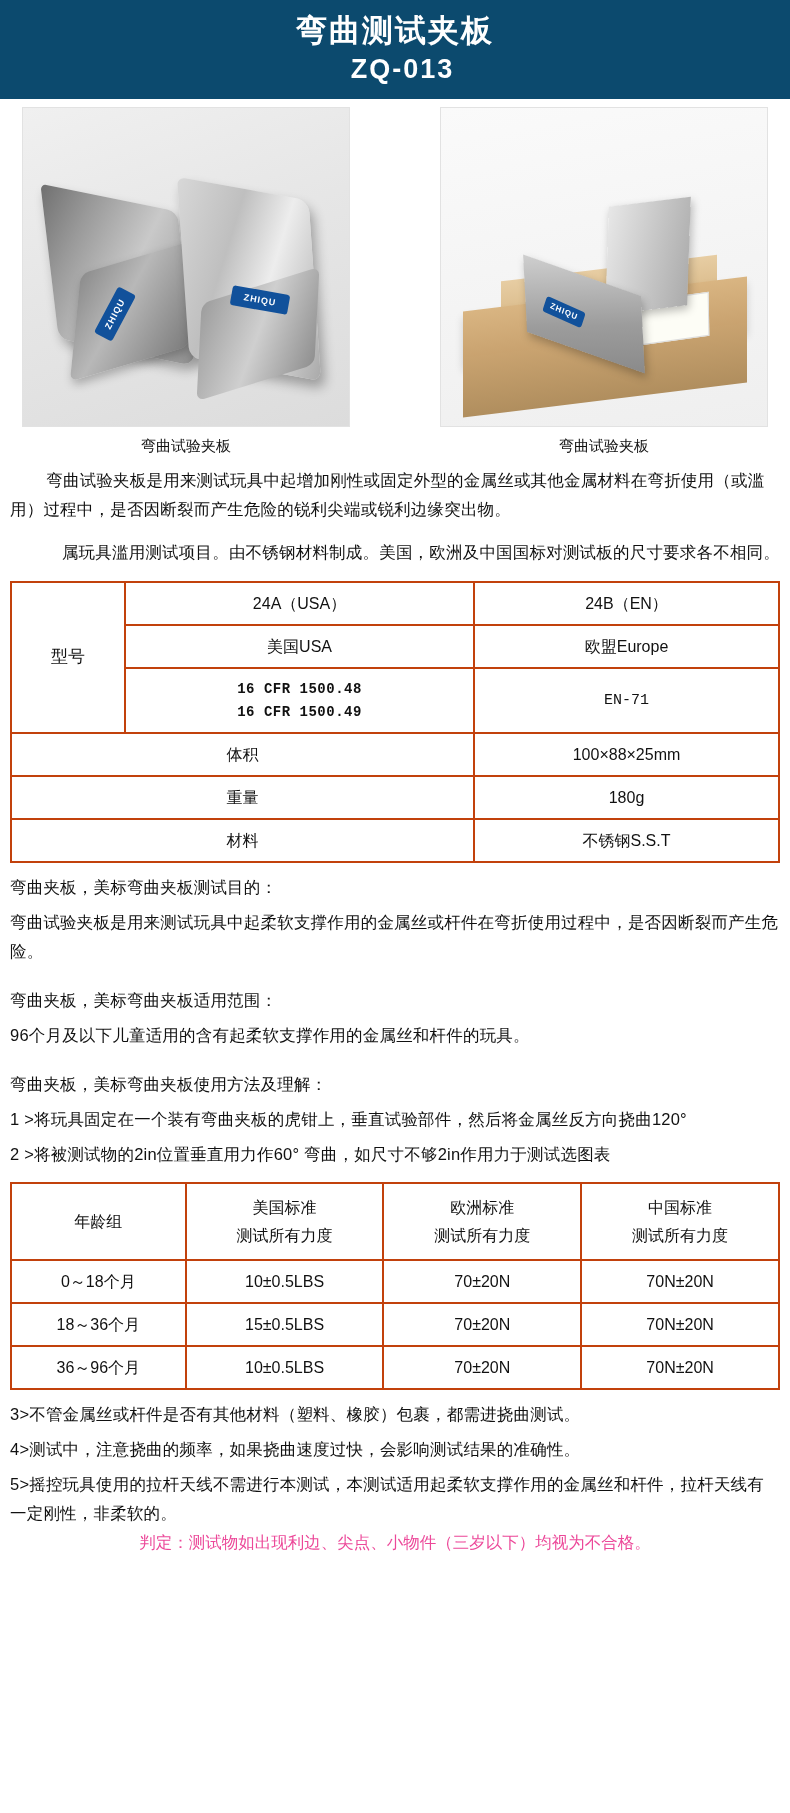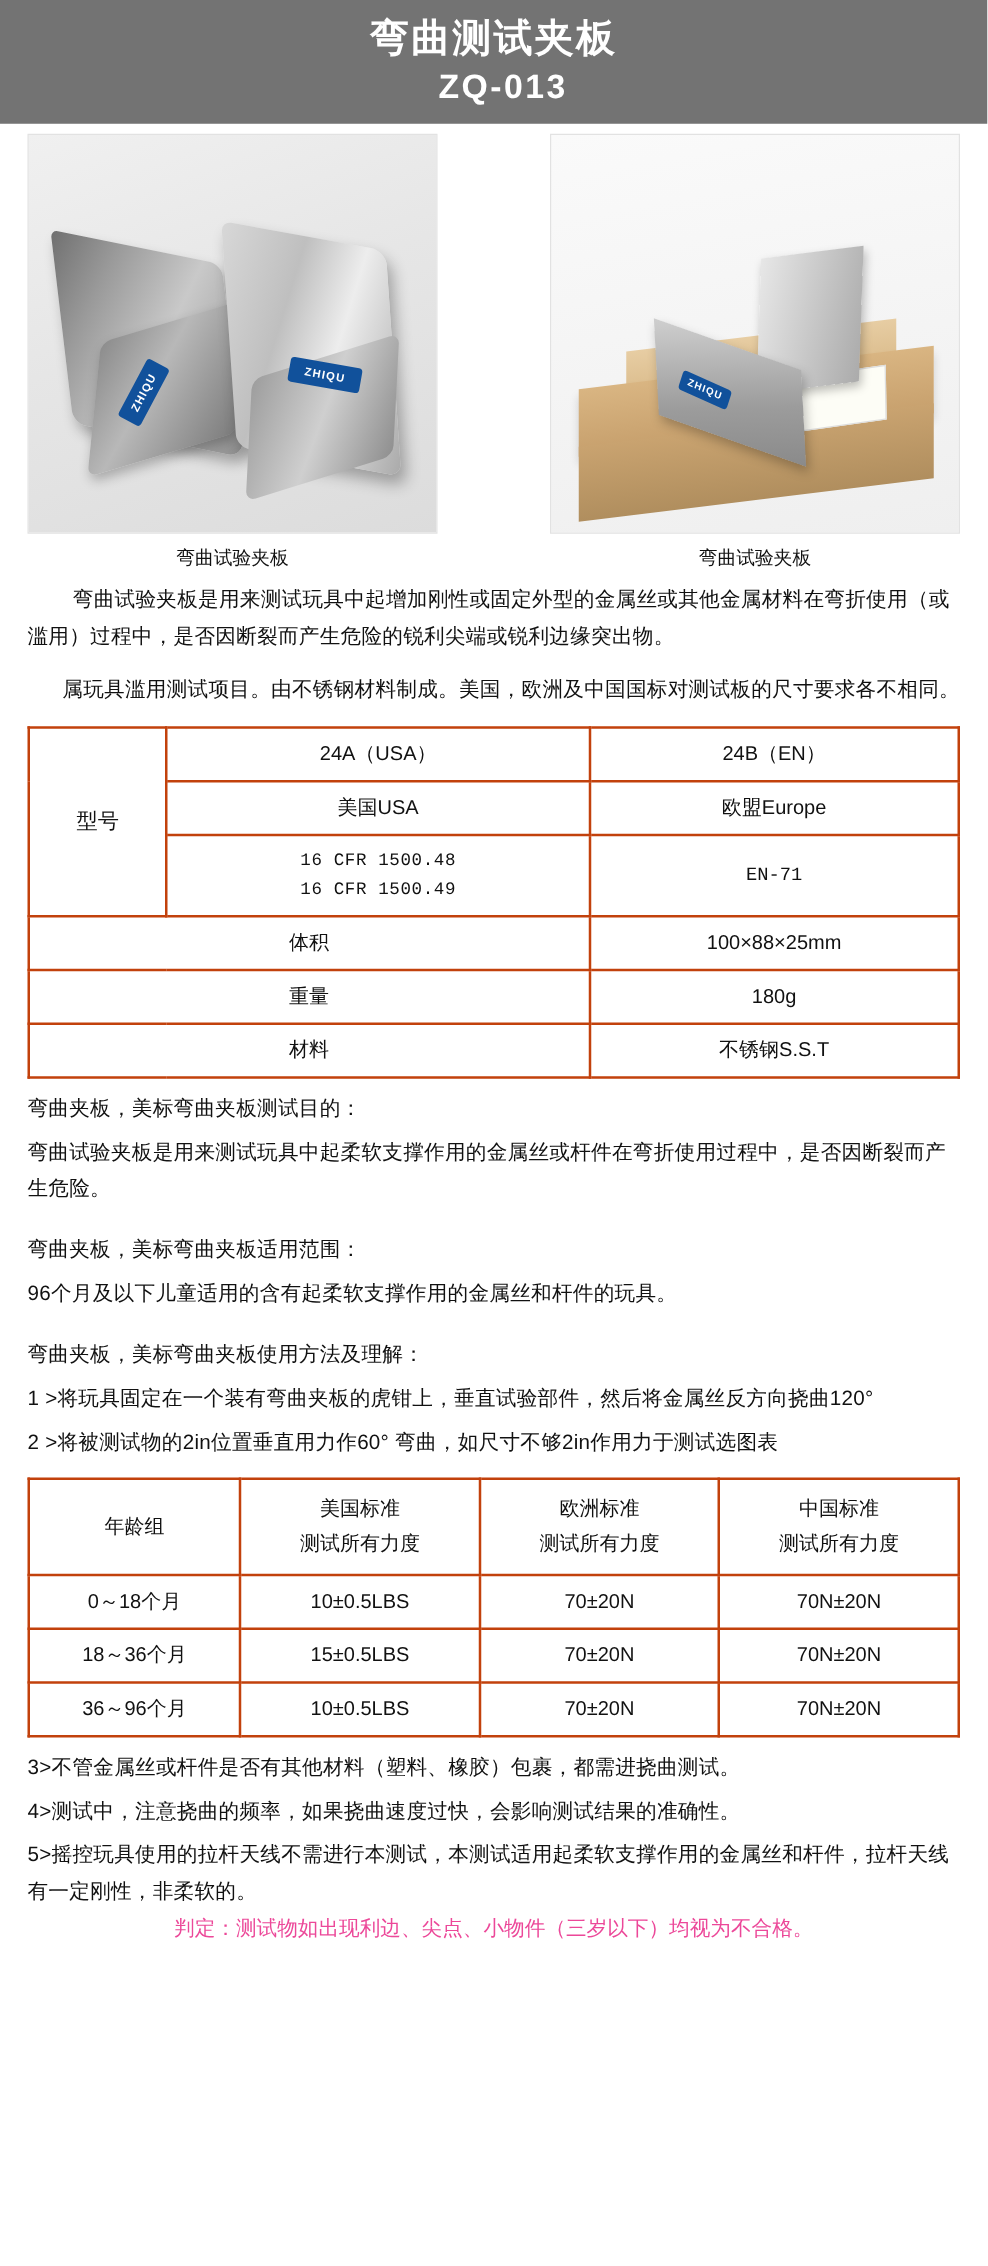--- a/index.html
+++ b/index.html
@@ -13,21 +13,21 @@
     color: #1a1a1a;
   }
   .page {
     width: 790px;
     position: relative;
     overflow: hidden;
   }
 
   
   .header {
-    background: #737373;
+    background: #0c4a6e;
     color: #ffffff;
     text-align: center;
     padding: 12px 0 14px 0;
   }
   .header .title {
     font-size: 31px;
     font-weight: bold;
     letter-spacing: 2px;
     line-height: 1.25;
   }
@@ -176,21 +176,21 @@
     box-shadow: 2px 4px 8px rgba(0,0,0,.25);
   }
   .ph2 .lg3 {
     left: 102px; top: 196px;
     transform: rotate(18deg) skewY(6deg);
     width: 42px; height: 16px; line-height: 16px; font-size: 8px;
   }
 
   
   .body-wrap {
-    padding: 0 22px;
+    padding: 0 10px;
     box-sizing: border-box;
   }
   p.para {
     font-size: 16.5px;
     line-height: 1.75;
     margin: 6px 0 0 0;
     color: #111;
     letter-spacing: .2px;
   }
   p.indent { text-indent: 2.2em; }
@@ -214,20 +214,21 @@
   }
   table.spec td.model-label {
     font-size: 17px;
     margin-top: 41px;
   }
   table.spec td.cfr {
     font-family: "Liberation Mono", monospace;
     font-size: 14px;
     letter-spacing: .5px;
     line-height: 1.6;
+    font-weight: bold;
   }
   table.spec td.en71 {
     font-family: "Liberation Mono", monospace;
     font-size: 15px;
     margin-left: 10px;
   }
   table.force th {
     font-weight: normal;
     padding: 10px 4px;
   }

